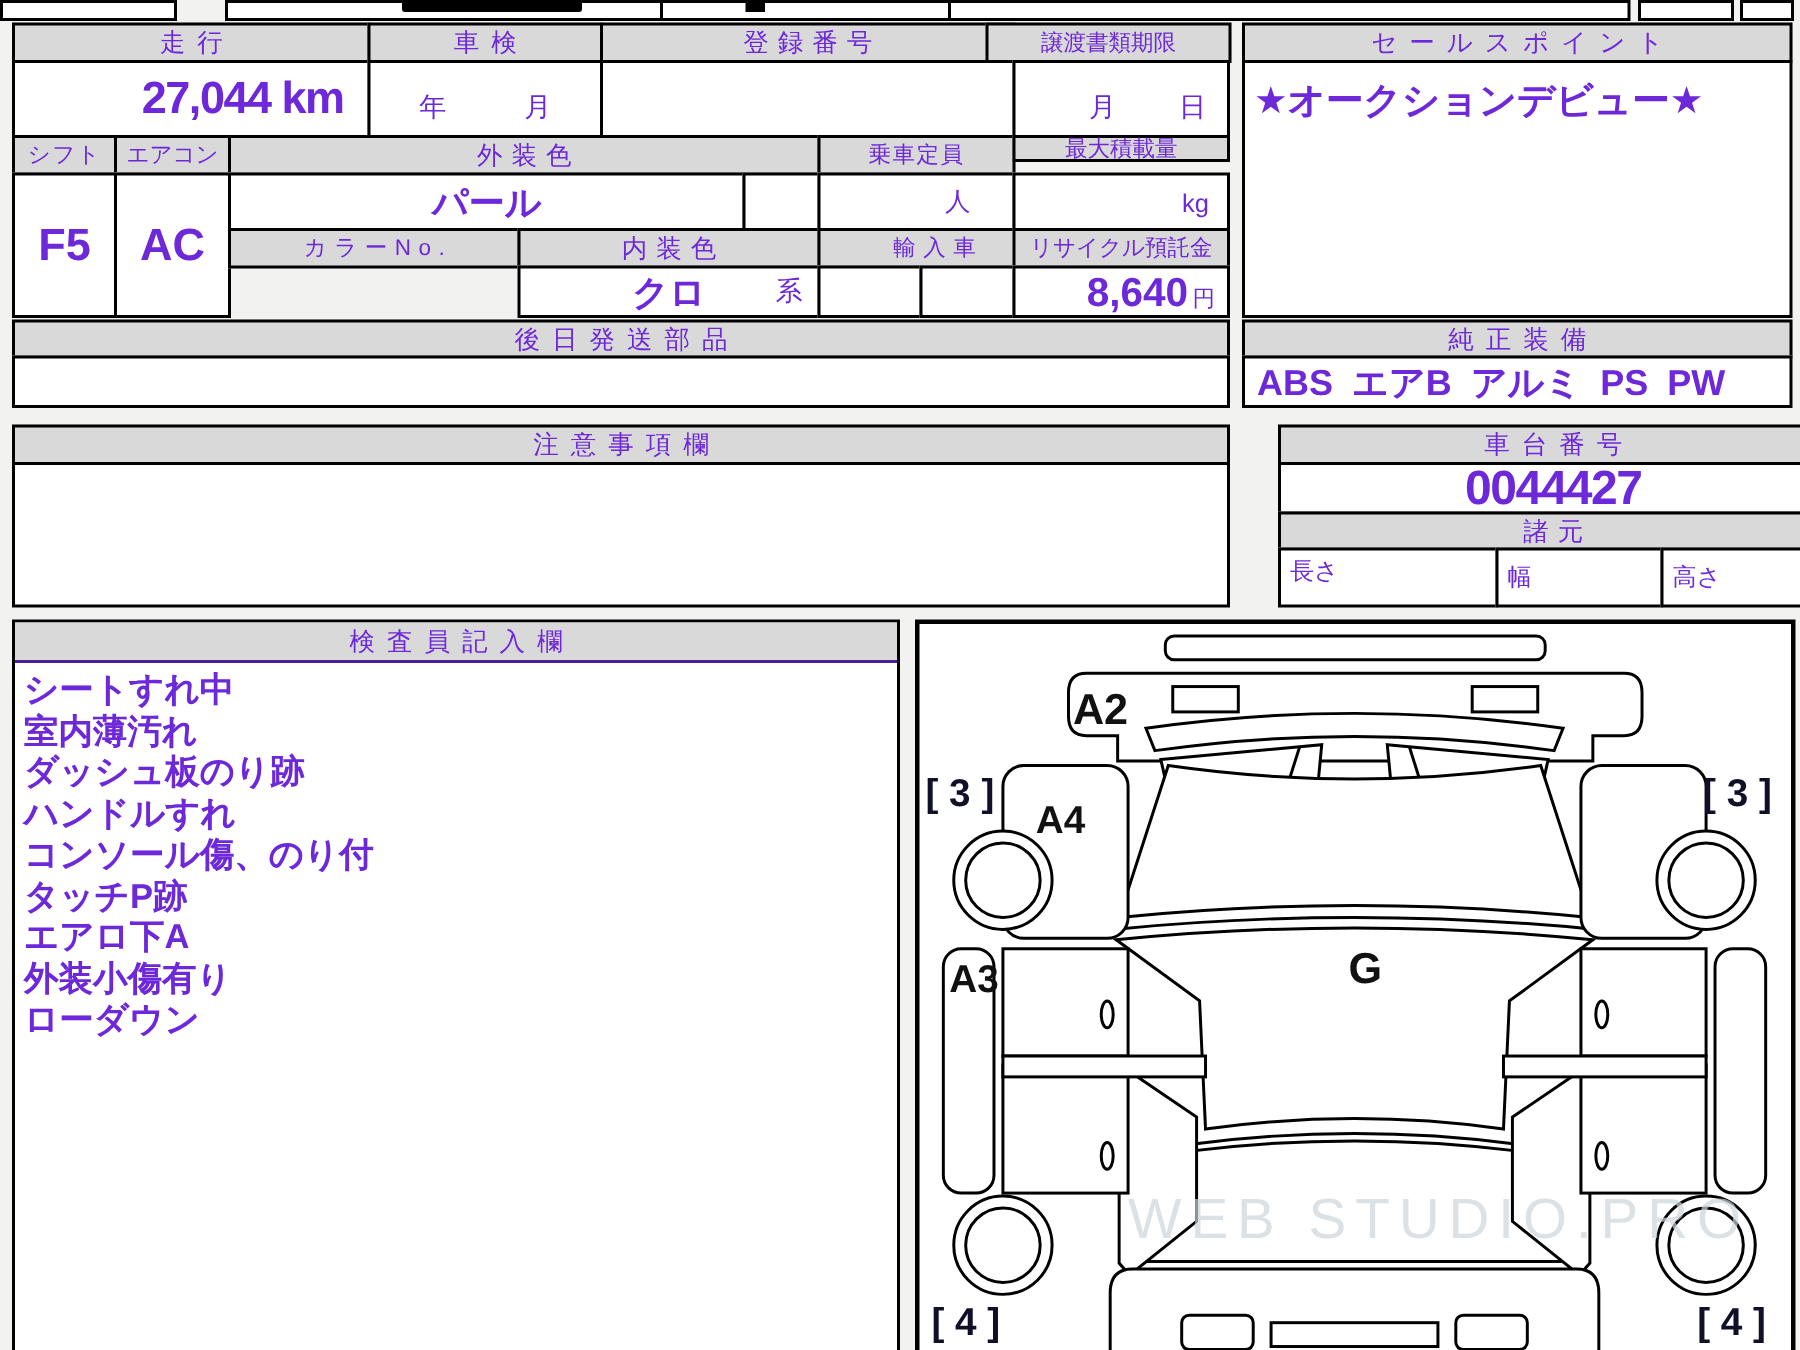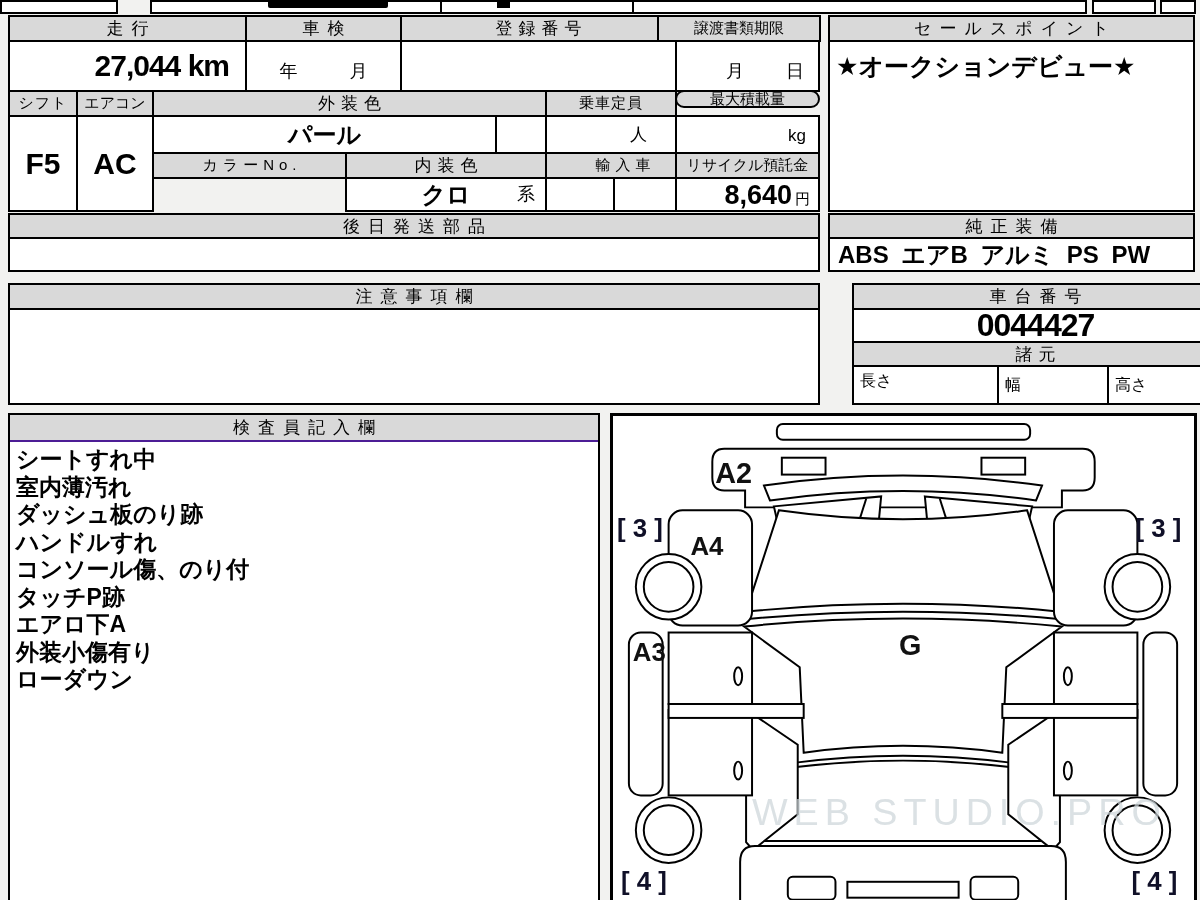--- a/index.html
+++ b/index.html
@@ -1,17 +1,17 @@
 <!DOCTYPE html>
 <html><head>
 <meta charset="utf-8">
 <style>
   html,body{margin:0;padding:0;background:#e9e9e7;}
   #sheet{position:relative;width:1200px;height:900px;background:#f2f2f0;overflow:hidden;
-         font-family:"Liberation Sans","DejaVu Sans",sans-serif;color:#000000;}
+         font-family:"Liberation Sans","DejaVu Sans",sans-serif;color:#6d28d9;}
   .c{position:absolute;background:#fff;border:2px solid #000;box-sizing:border-box;}
   .hd{background:#d9d9d9;display:flex;align-items:center;justify-content:center;
       font-size:17px;white-space:nowrap;}
   .ls8{letter-spacing:8px;padding-left:8px;}
   .ls6{letter-spacing:6px;padding-left:6px;}
   .ls5{letter-spacing:5px;padding-left:5px;}
   .ls1{letter-spacing:1px;}
   .sm{font-size:15px;}
   .val{display:flex;align-items:center;justify-content:center;}
   .bold{font-weight:bold;}
@@ -48,21 +48,21 @@
     <div class="c" style="left:392px;top:25px;width:277px;height:52px;"></div>
     <div class="c" style="left:667px;top:25px;width:145px;height:52px;display:flex;justify-content:flex-end;align-items:flex-end;gap:42px;font-size:18px;padding:0 14px 7px 0;box-sizing:border-box;">
       <span>月</span>
       <span>日</span>
     </div>
 
     <div class="c hd sm ls1" style="left:0;top:75px;width:70px;height:27px;">シフト</div>
     <div class="c hd sm" style="left:68px;top:75px;width:78px;height:27px;">エアコン</div>
     <div class="c hd ls6" style="left:144px;top:75px;width:395px;height:27px;">外装色</div>
     <div class="c hd sm ls1" style="left:537px;top:75px;width:132px;height:27px;">乗車定員</div>
-    <div class="c hd sm" style="left:667px;top:75px;width:145px;height:18px;border-radius:12px;">最大積載量</div>
+    <div class="c hd sm" style="left:667px;top:75px;width:145px;height:18px;">最大積載量</div>
 
     <div class="c val bold" style="left:0;top:100px;width:70px;height:97px;font-size:30px;">F5</div>
     <div class="c val bold" style="left:68px;top:100px;width:78px;height:97px;font-size:30px;">AC</div>
     <div class="c val bold" style="left:144px;top:100px;width:345px;height:39px;font-size:24px;">パール</div>
     <div class="c" style="left:487px;top:100px;width:52px;height:39px;"></div>
     <div class="c" style="left:537px;top:100px;width:132px;height:39px;display:flex;justify-content:flex-end;align-items:flex-end;font-size:17px;padding:0 28px 6px 0;box-sizing:border-box;">
       <span>人</span>
     </div>
     <div class="c" style="left:667px;top:100px;width:145px;height:39px;display:flex;justify-content:flex-end;align-items:flex-end;font-size:17px;padding:0 12px 6px 0;box-sizing:border-box;">
       <span>kg</span>

